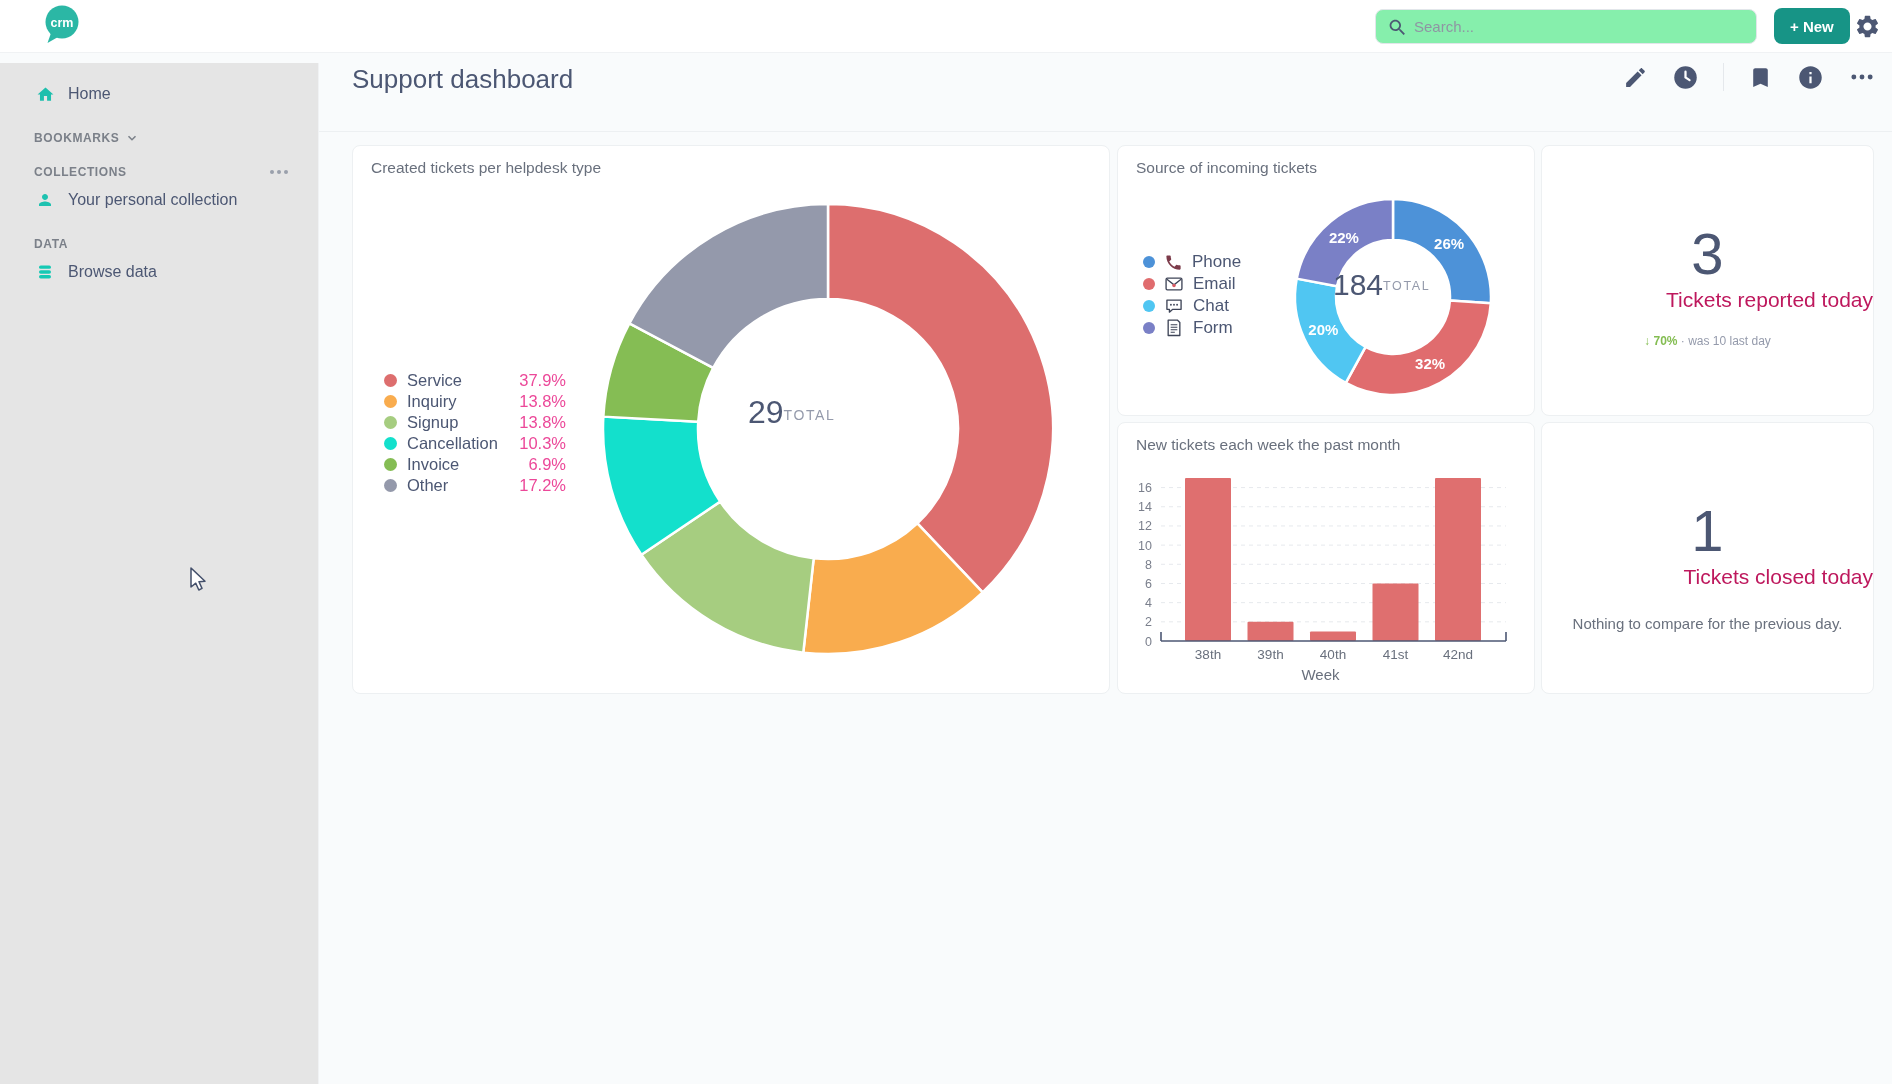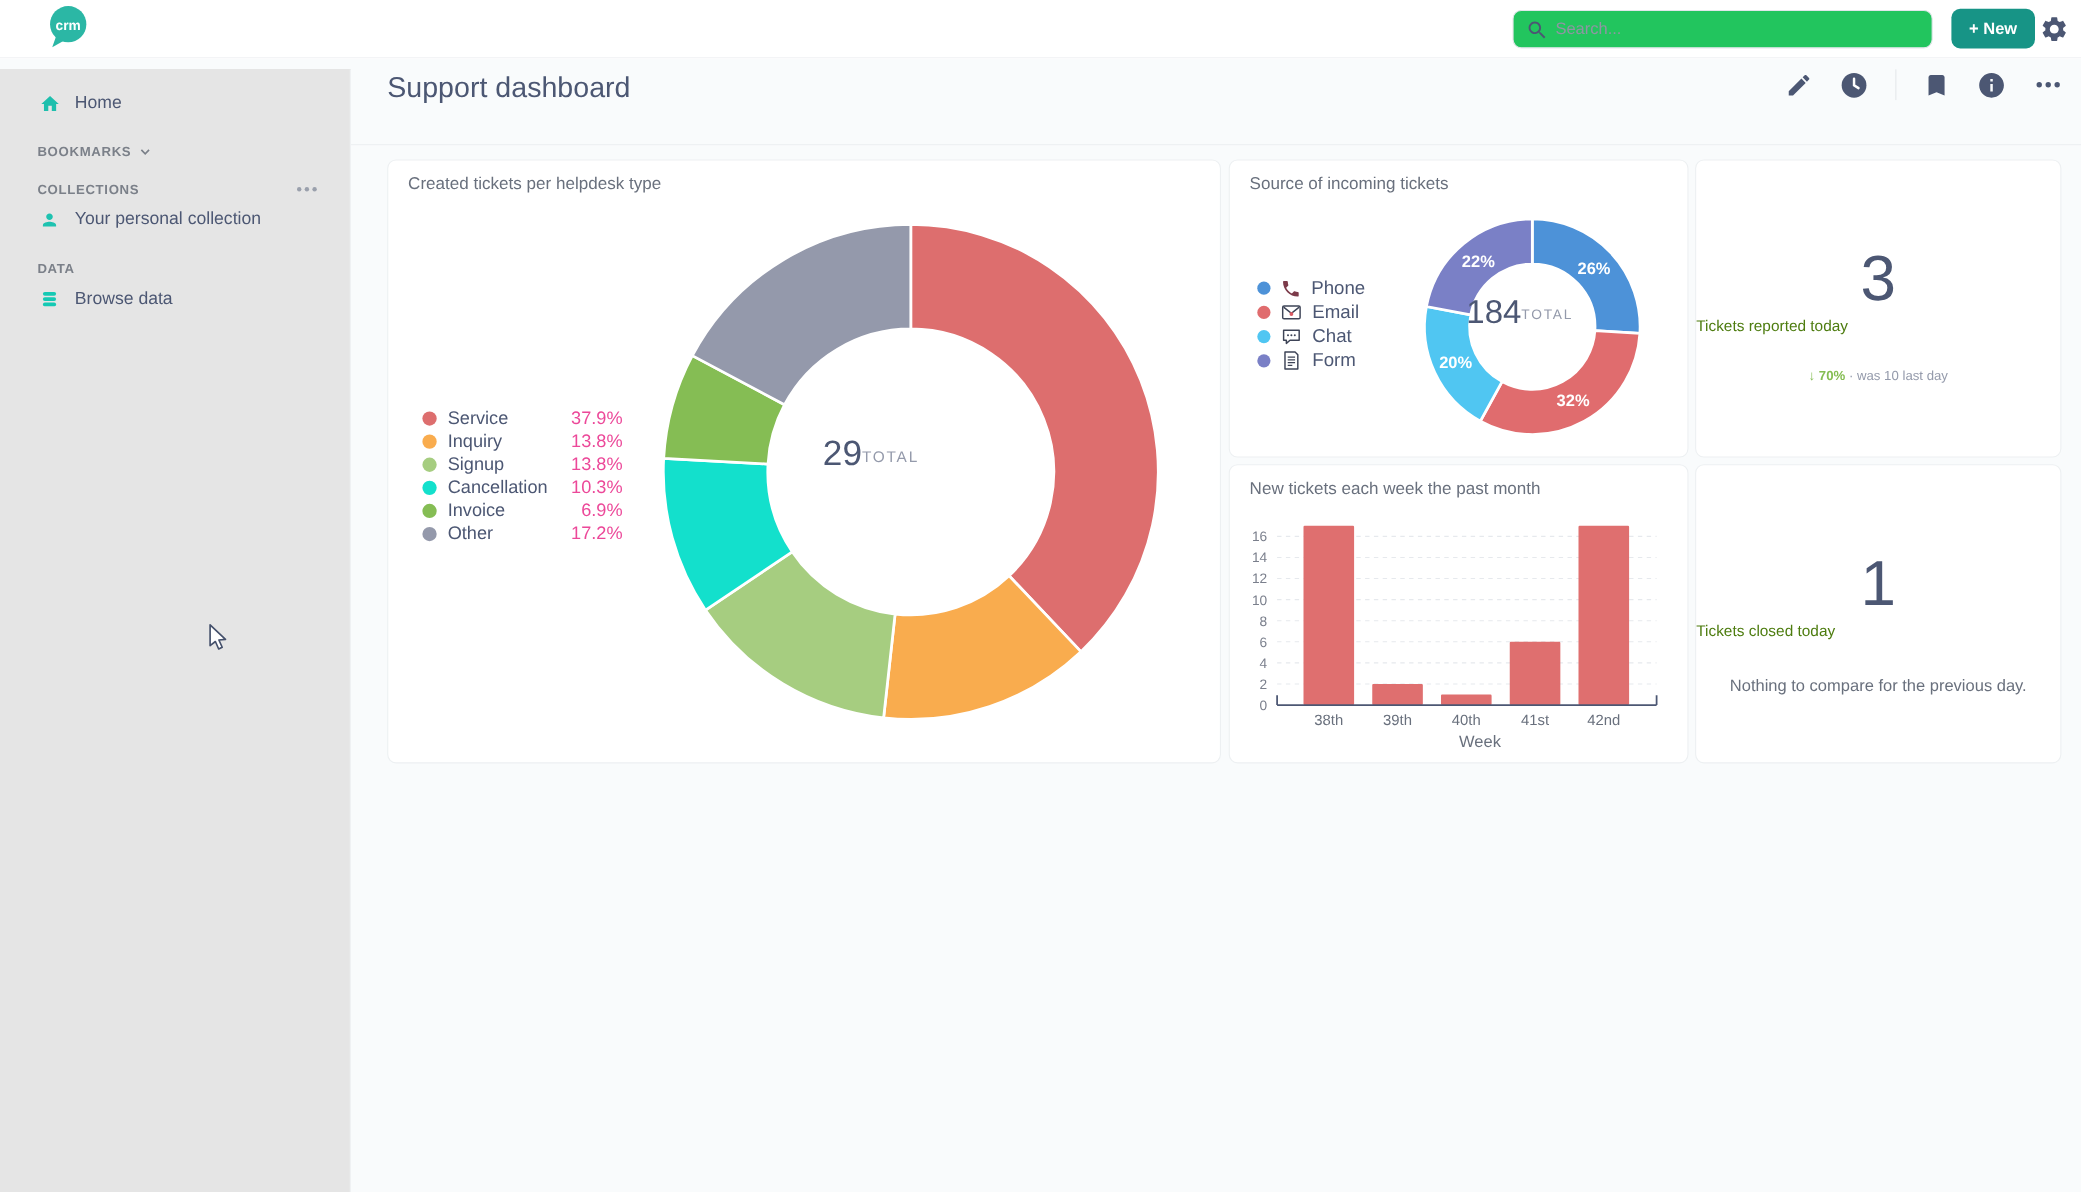--- a/index.html
+++ b/index.html
@@ -4,21 +4,21 @@
 <style>
   * { margin:0; padding:0; box-sizing:border-box; }
   html,body { width:1892px; height:1084px; overflow:hidden;
     font-family:"Liberation Sans", sans-serif; background:#F9FBFC; color:#4C5773; }
 
   
   .topbar { position:fixed; left:0; top:0; width:1892px; height:53px; background:#fff;
     border-bottom:1px solid #F0F2F4; z-index:40; }
   .logo { position:absolute; left:42px; top:3px; cursor:pointer; }
   .searchbox { position:absolute; left:1375px; top:9px; width:382px; height:35px;
-    background:#22c55e; border:1px solid #E2E6EA; border-radius:8px; }
+    background:#86efac; border:1px solid #E2E6EA; border-radius:8px; }
   .searchbox svg { position:absolute; left:11px; top:7px; }
   .searchbox input { position:absolute; left:38px; top:0; width:335px; height:33px; border:0;
     outline:none; background:transparent; font-size:15px; color:#4C5773;
     font-family:"Liberation Sans", sans-serif; }
   .searchbox input::placeholder { color:#8F95A3; }
   .new-btn { position:absolute; left:1774px; top:8px; height:36px; padding:0 16px;
     background:#179486; color:#ffffff; border:0; border-radius:8px; font-size:15px;
     font-weight:bold; cursor:pointer; font-family:"Liberation Sans", sans-serif; }
   .gear { position:absolute; left:1854px; top:13px; cursor:pointer; }
 
@@ -71,29 +71,29 @@
   #center1 { left:395px; top:248px; width:160px; }
   #center1 .dc-big { font-size:32px; }
   #center1 .dc-sub { font-size:14px; margin-top:4px; }
   #center2 { left:215px; top:122px; width:120px; }
   #center2 .dc-big { font-size:30px; }
   #center2 .dc-sub { font-size:12.5px; margin-top:2px; }
 
   
   .kpi-number { position:absolute; left:0; width:100%; top:74px; text-align:center;
     font-size:58px; color:#4C5773; }
-  .kpi-label { position:absolute; left:0; width:100%; top:142px; text-align:left;
-    font-size:14px; color:#4d7c0f; }
+  .kpi-label { position:absolute; left:0; width:100%; top:142px; text-align:right;
+    font-size:21px; color:#be185d; }
   .kpi-delta { position:absolute; left:0; width:100%; top:188px; text-align:center;
     font-size:12px; color:#949AAB; }
   .kpi-delta .green { color:#84BD52; font-weight:bold; }
   .kpi-note { position:absolute; left:0; width:100%; top:192px; text-align:center;
     font-size:15px; color:#69707D; }
 
-  .xlabel { position:absolute; left:55px; width:345px; top:243px; text-align:center;
+  .xlabel { position:absolute; left:30px; width:345px; top:243px; text-align:center;
     font-size:15px; color:#69707D; }
 
   .cursor { position:fixed; left:186px; top:566px; z-index:90; pointer-events:none; }
 </style>
 </head>
 <body>
 
 <header class="topbar">
   <span class="logo">
     <svg width="40" height="44" viewBox="0 0 40 44">

